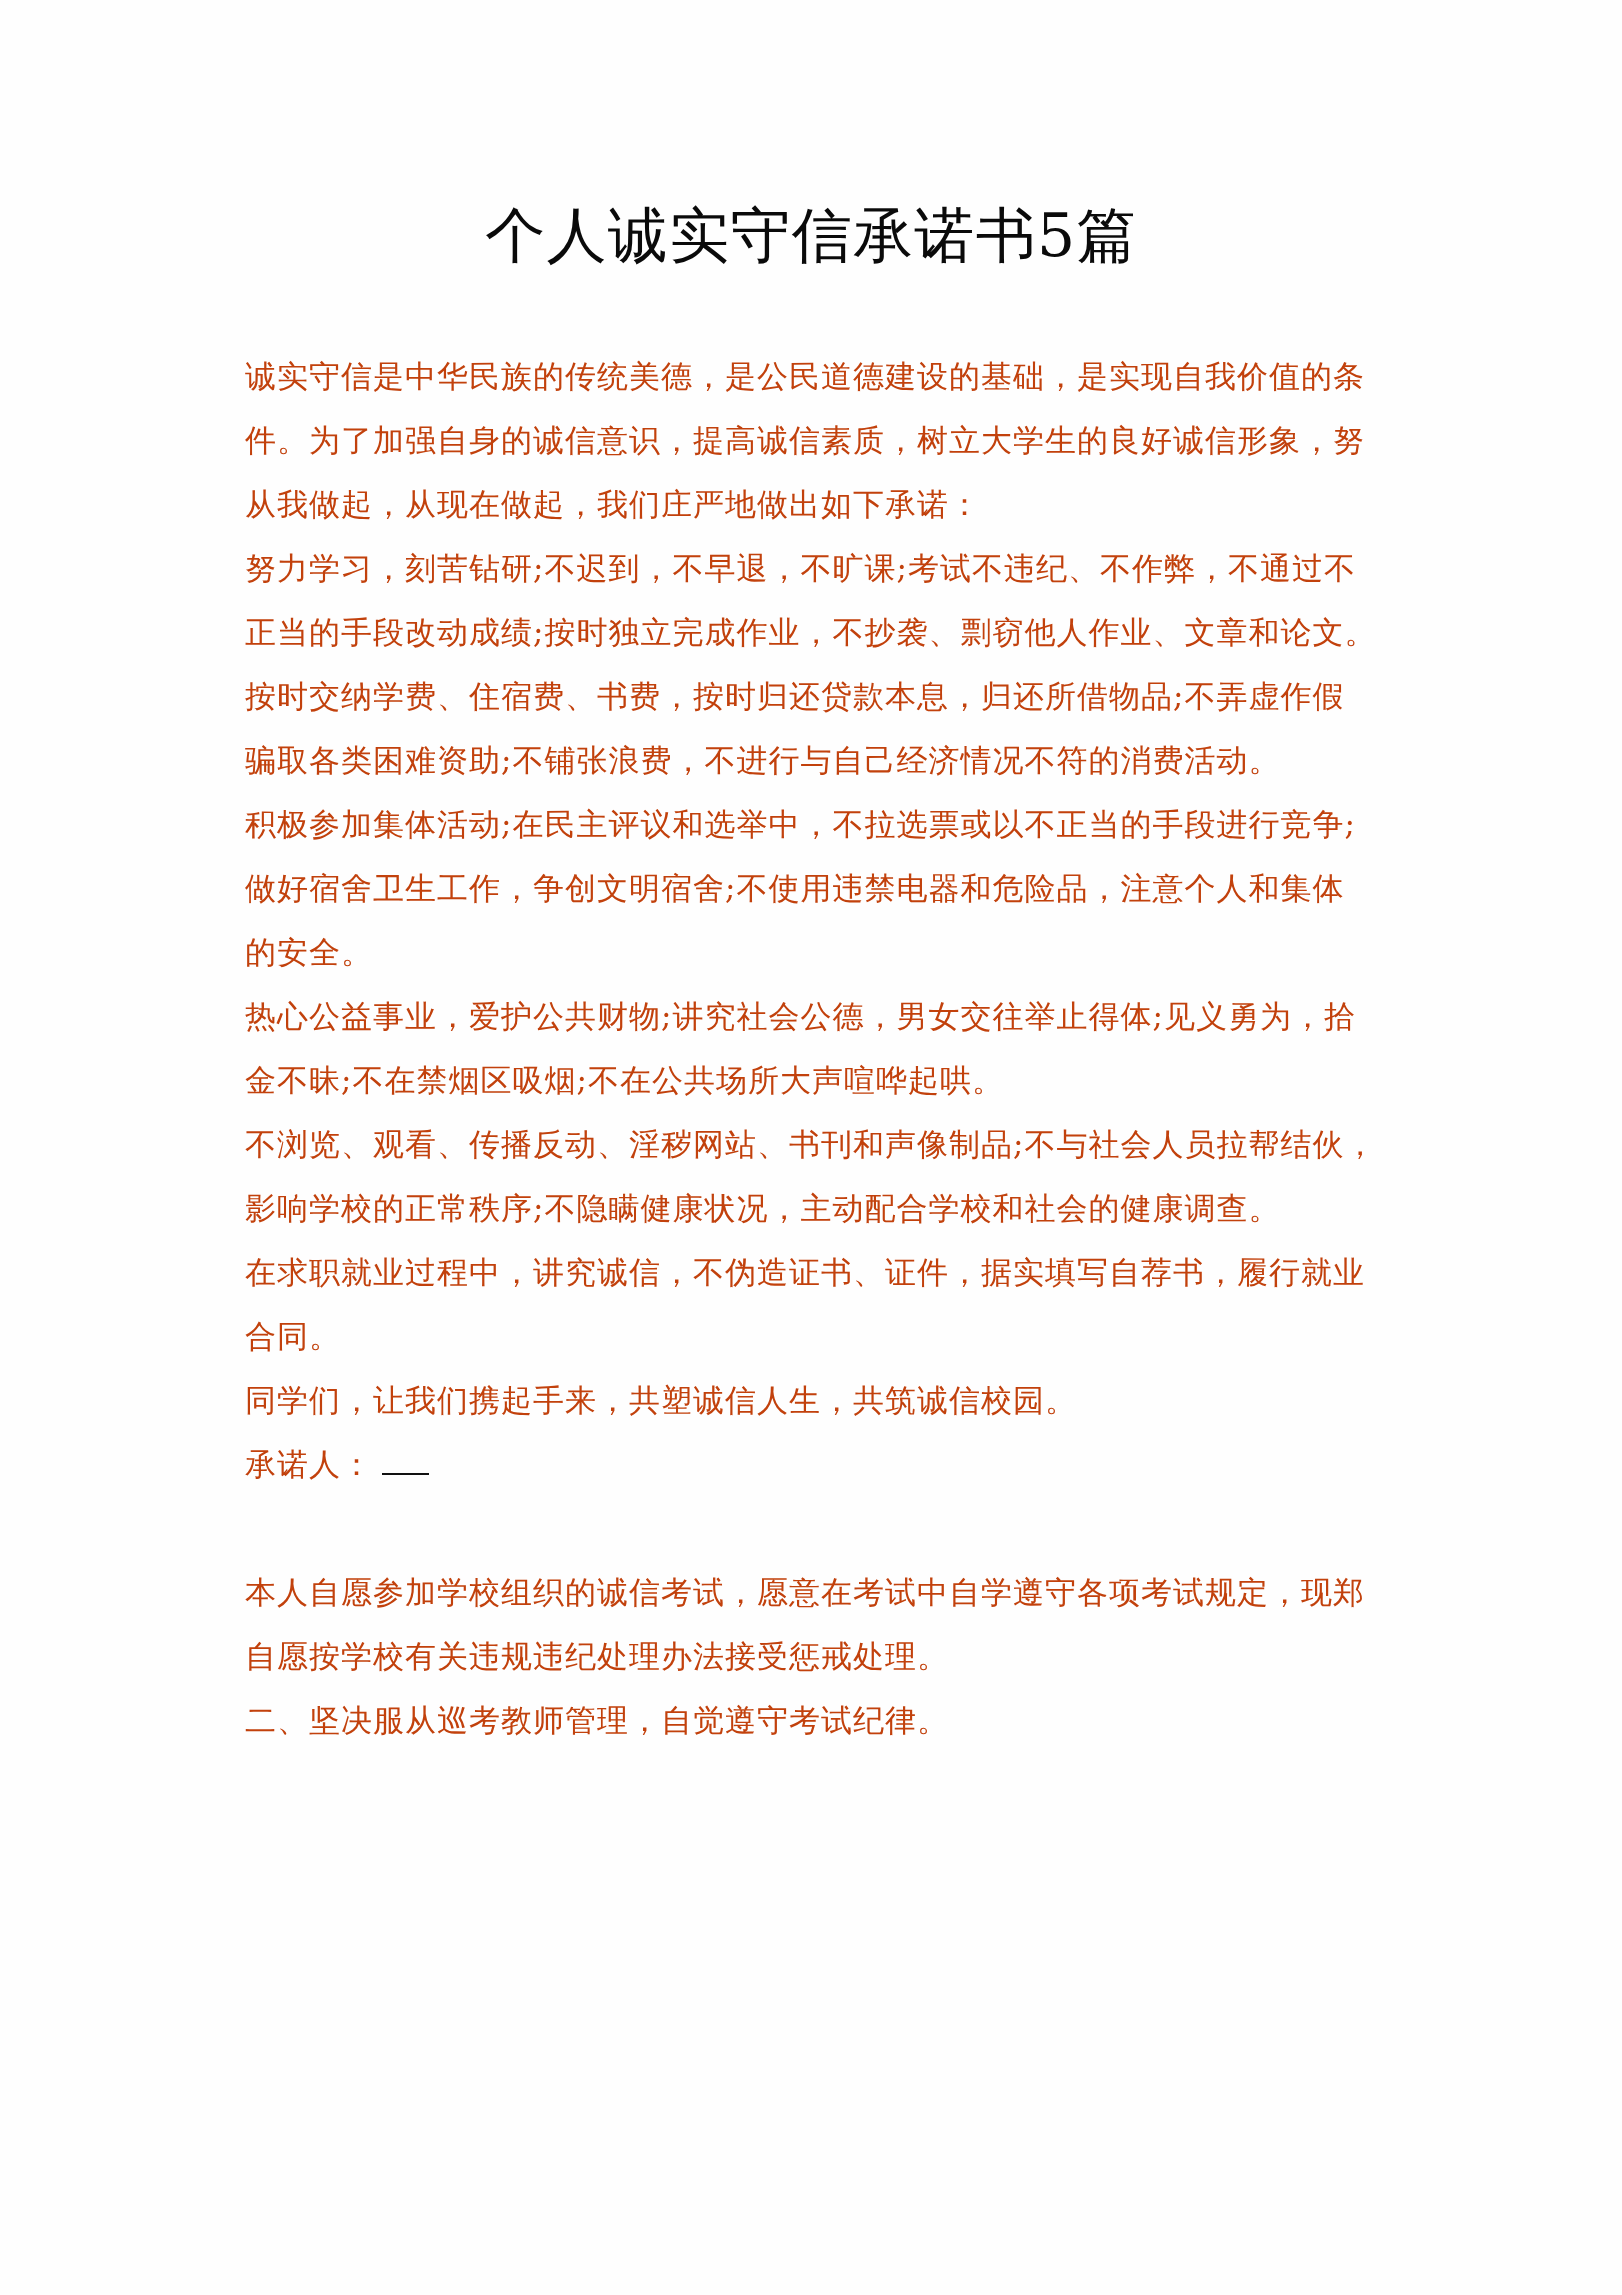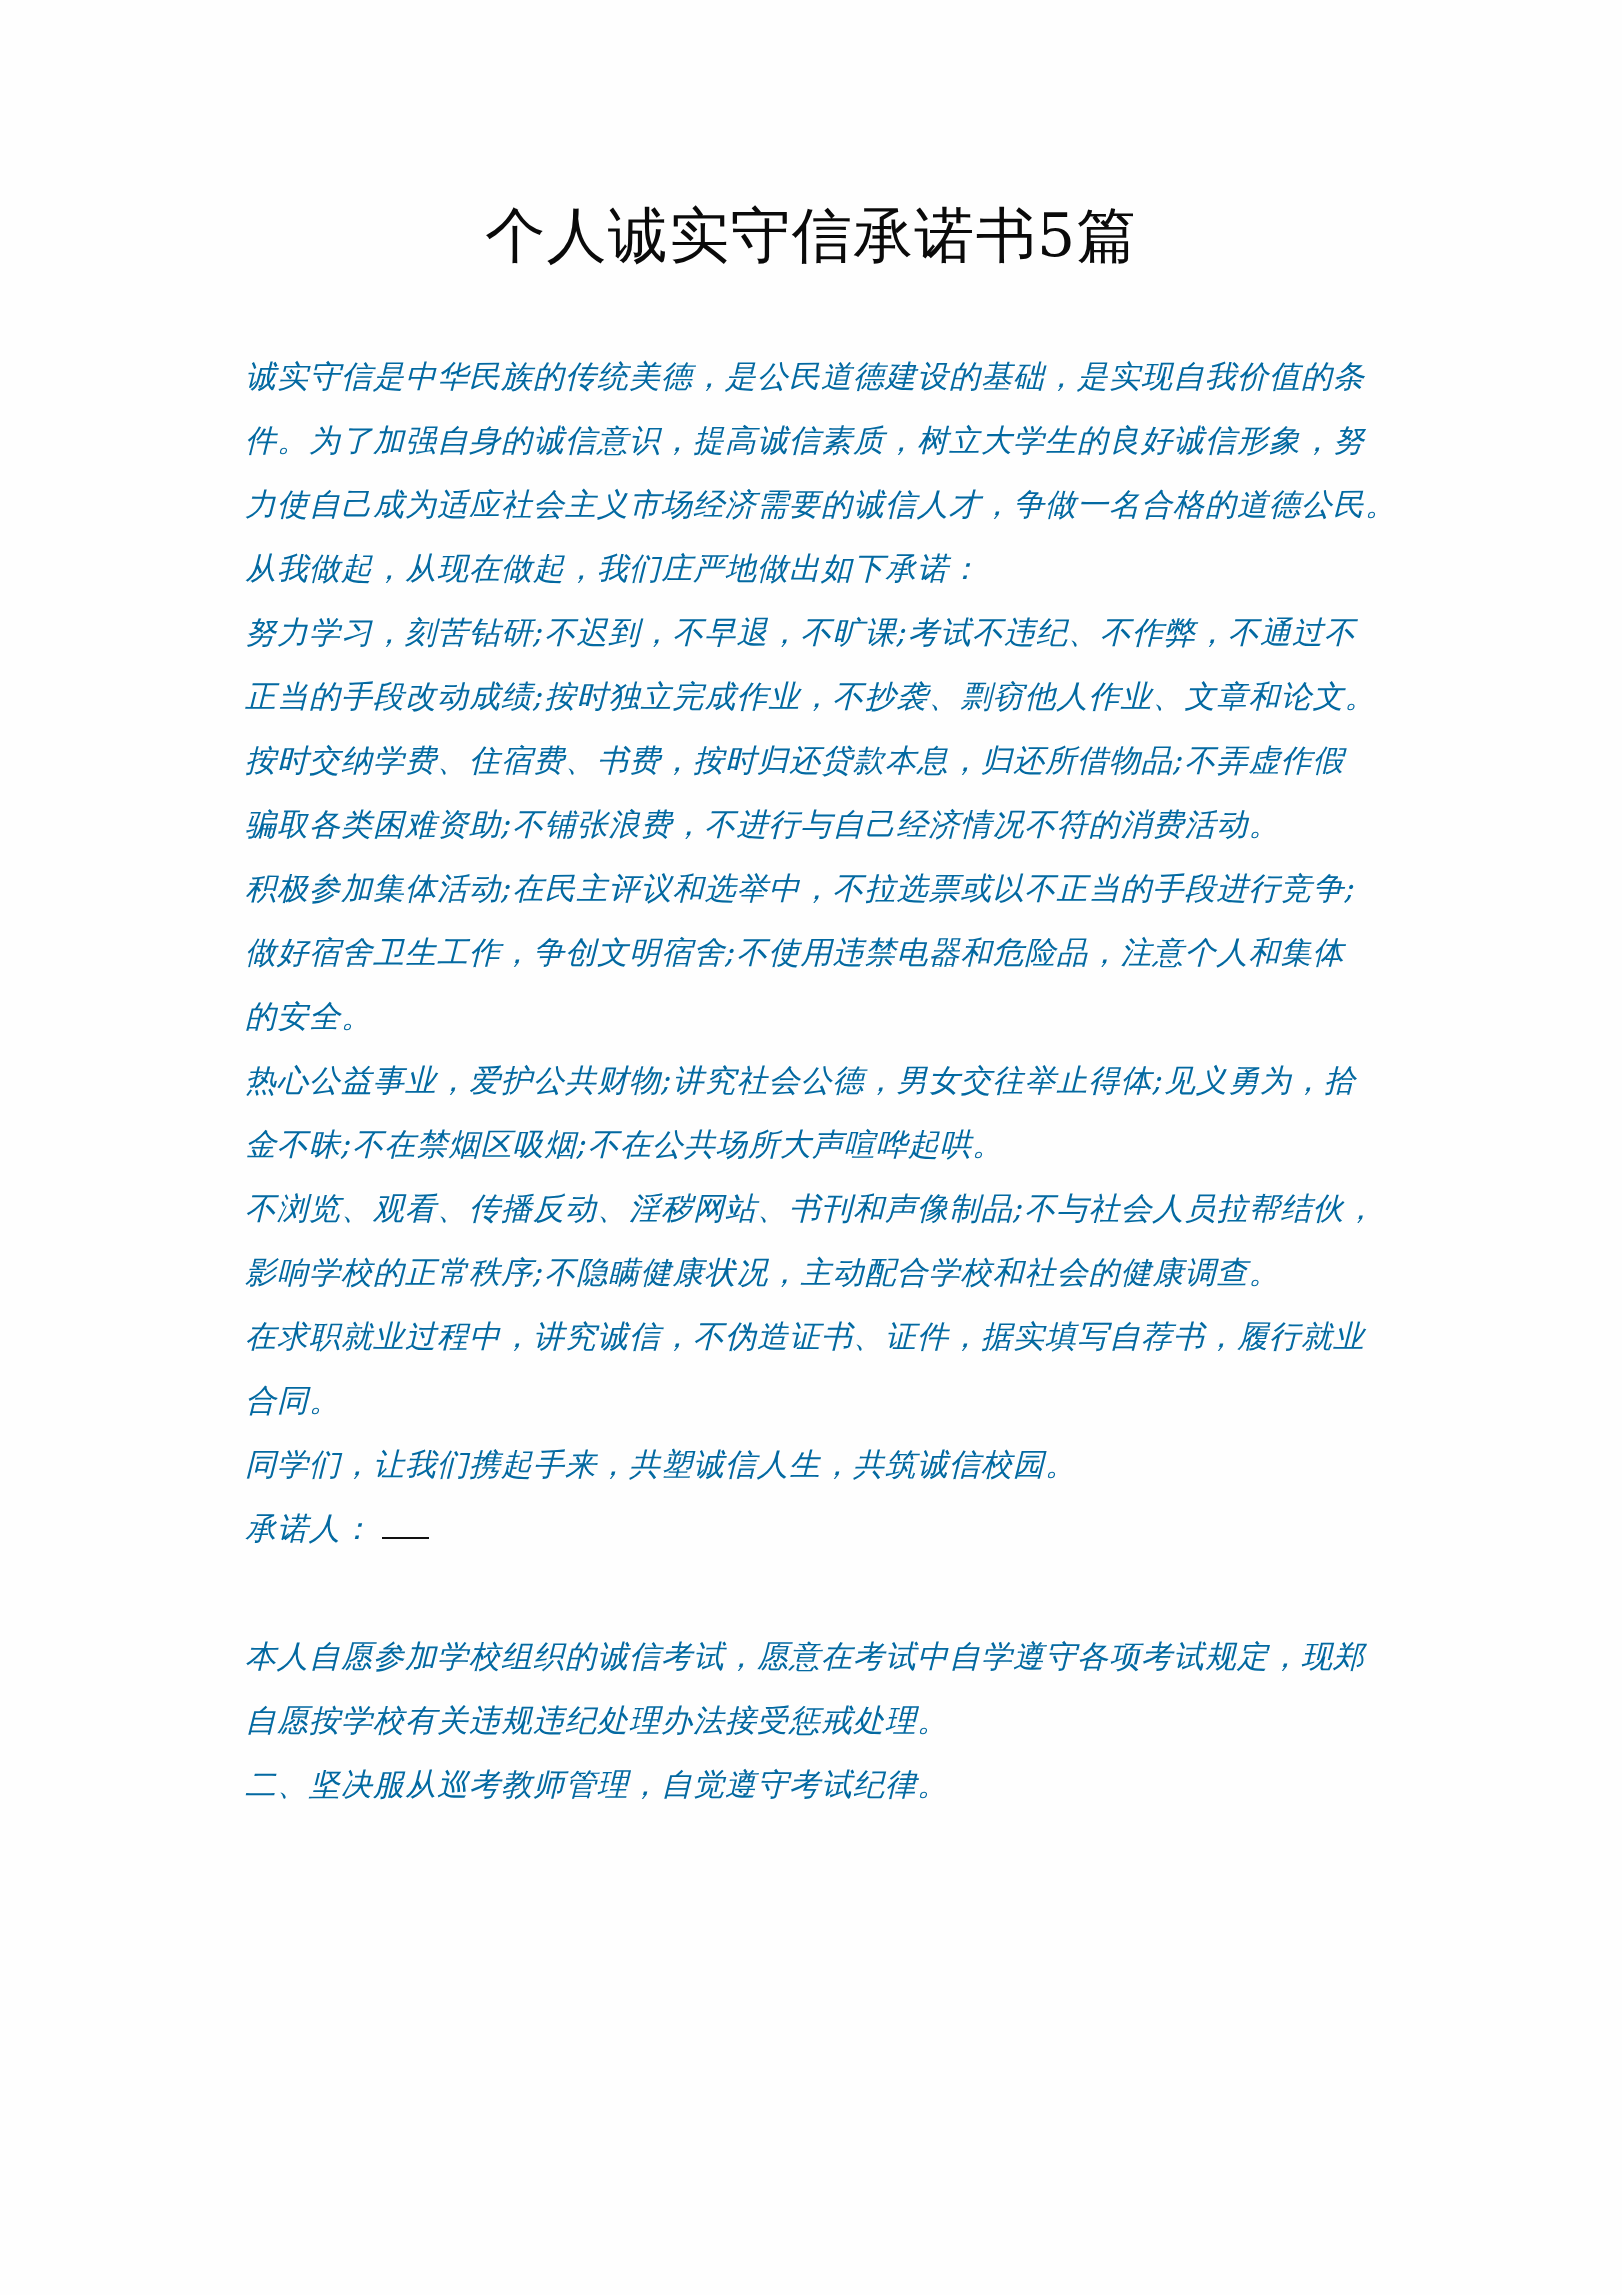--- a/index.html
+++ b/index.html
@@ -39,23 +39,22 @@
       position: absolute;
       left: 245px;
       top: 344px;
       width: 1139px;
     }
     .line {
       font-size: 31px;
       height: 64px;
       line-height: 64px;
       white-space: nowrap;
-      color: #0369a1;
+      color: #c2410c;
       letter-spacing: 1px;
-      font-style: italic;
     }
     .gap {
       height: 64px;
     }
     .blank {
       display: inline-block;
       border-bottom: 2px solid #111;
       height: 29px;
       vertical-align: baseline;
       margin: 0 1.3px;
@@ -68,21 +67,20 @@
 
 <div class="page">
 
   <div class="title">个人诚实守信承诺书5篇</div>
 
   <div class="body-text">
 
     <div>
       <div class="line">诚实守信是中华民族的传统美德，是公民道德建设的基础，是实现自我价值的条</div>
       <div class="line">件。为了加强自身的诚信意识，提高诚信素质，树立大学生的良好诚信形象，努</div>
-      <div class="line">力使自己成为适应社会主义市场经济需要的诚信人才，争做一名合格的道德公民。</div>
       <div class="line">从我做起，从现在做起，我们庄严地做出如下承诺：</div>
       <div class="line">努力学习，刻苦钻研;不迟到，不早退，不旷课;考试不违纪、不作弊，不通过不</div>
       <div class="line">正当的手段改动成绩;按时独立完成作业，不抄袭、剽窃他人作业、文章和论文。</div>
       <div class="line">按时交纳学费、住宿费、书费，按时归还贷款本息，归还所借物品;不弄虚作假</div>
       <div class="line">骗取各类困难资助;不铺张浪费，不进行与自己经济情况不符的消费活动。</div>
       <div class="line">积极参加集体活动;在民主评议和选举中，不拉选票或以不正当的手段进行竞争;</div>
       <div class="line">做好宿舍卫生工作，争创文明宿舍;不使用违禁电器和危险品，注意个人和集体</div>
       <div class="line">的安全。</div>
       <div class="line">热心公益事业，爱护公共财物;讲究社会公德，男女交往举止得体;见义勇为，拾</div>
       <div class="line">金不昧;不在禁烟区吸烟;不在公共场所大声喧哗起哄。</div>

